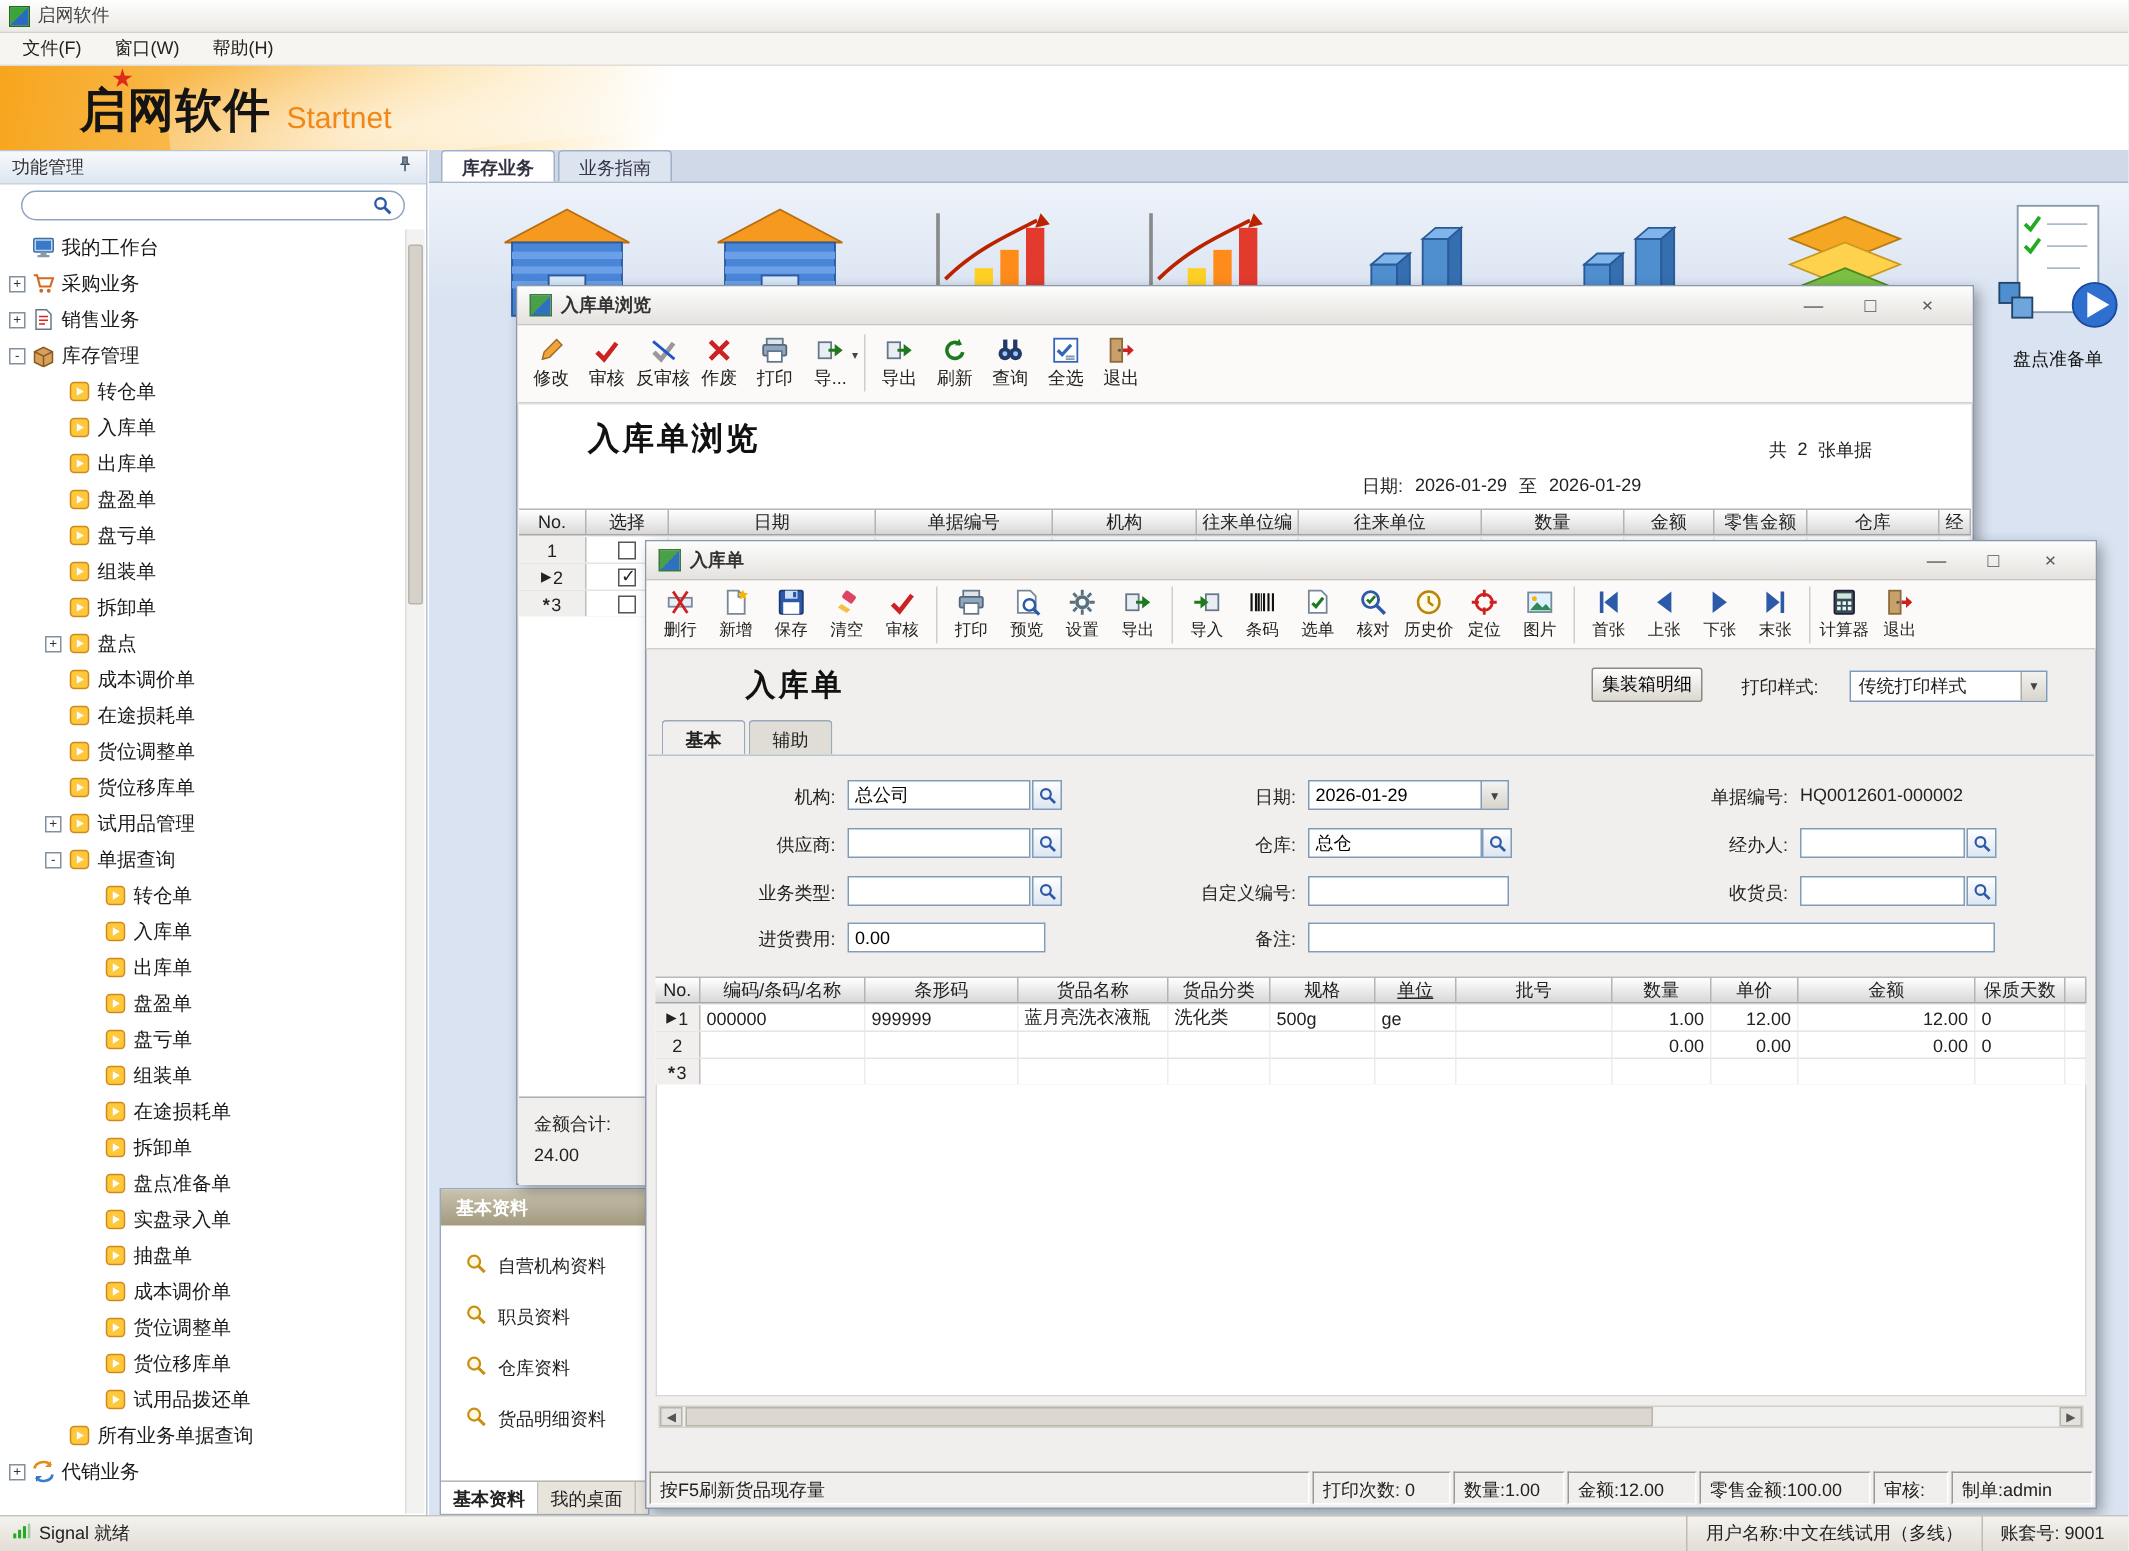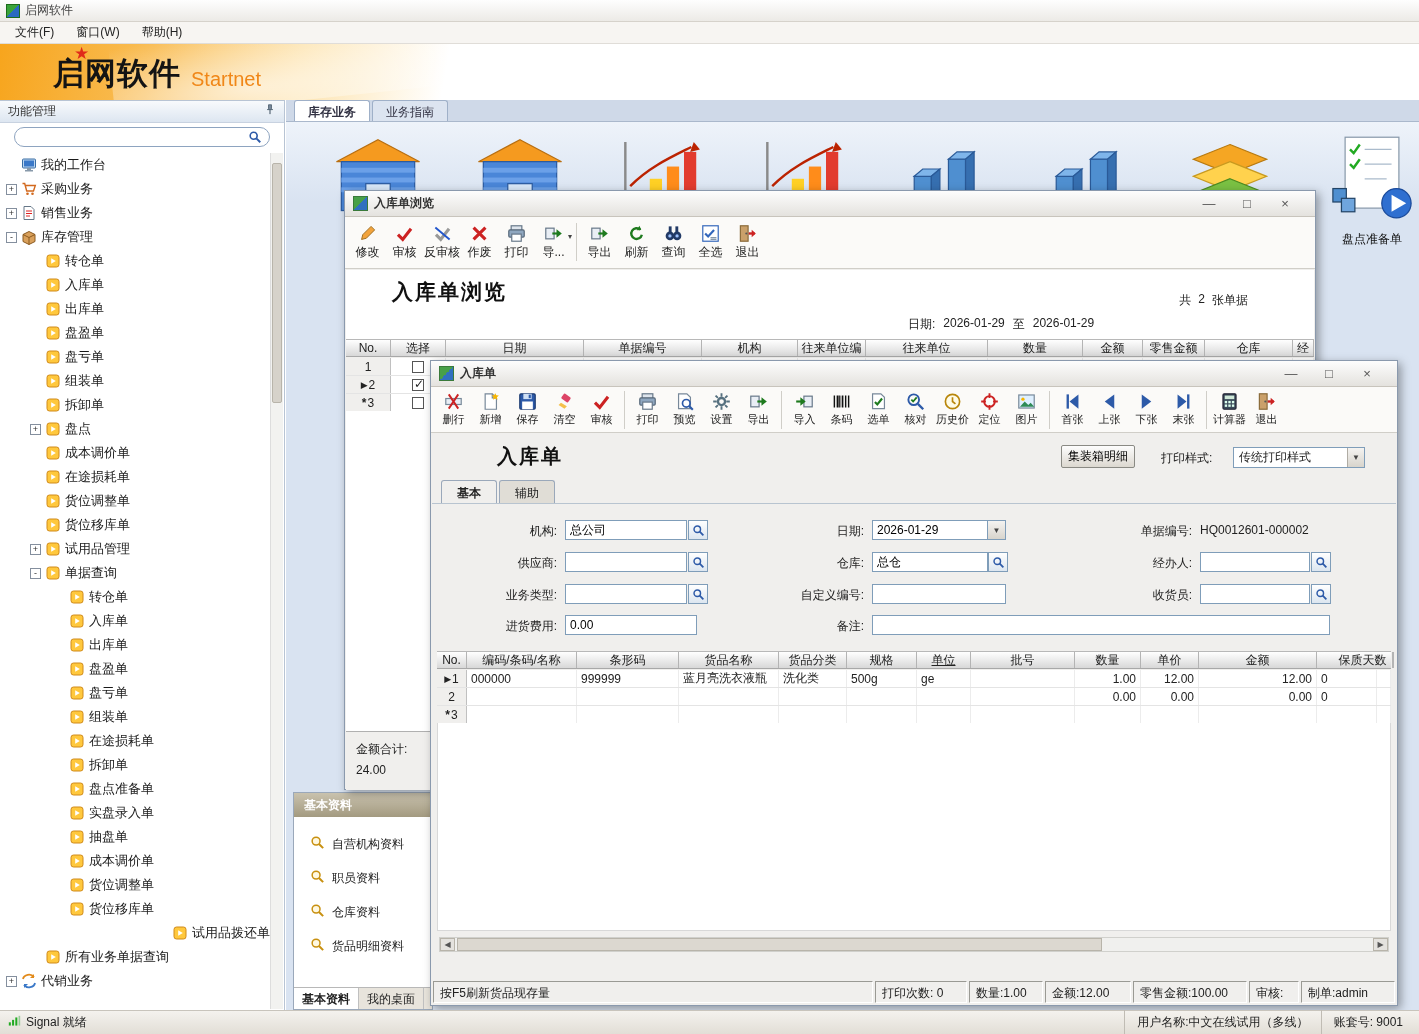--- a/index.html
+++ b/index.html
@@ -408,21 +408,21 @@
           <span class="tlabel">货位调整单</span>
         </div>
         <div class="trow" style="padding-left: 54px;">
           <span class="expspace"></span>
           <span class="ticon"><svg width="16" height="16" viewBox="0 0 16 16" aria-hidden="true">
               <rect x="2" y="2" width="12" height="12" rx="2.5" fill="#ffc83d" stroke="#d08a1a"></rect>
               <path d="M6.2 5.2L10.8 8l-4.6 2.8z" fill="#fff"></path>
             </svg></span>
           <span class="tlabel">货位移库单</span>
         </div>
-        <div class="trow" style="padding-left: 54px; justify-content: flex-end;">
+        <div class="trow" style="padding-left: 54px;">
           <span class="expspace"></span>
           <span class="ticon"><svg width="16" height="16" viewBox="0 0 16 16" aria-hidden="true">
               <rect x="2" y="2" width="12" height="12" rx="2.5" fill="#ffc83d" stroke="#d08a1a"></rect>
               <path d="M6.2 5.2L10.8 8l-4.6 2.8z" fill="#fff"></path>
             </svg></span>
           <span class="tlabel">试用品拨还单</span>
         </div>
         <div class="trow" style="padding-left: 30px;">
           <span class="expspace"></span>
           <span class="ticon"><svg width="16" height="16" viewBox="0 0 16 16" aria-hidden="true">
@@ -1108,21 +1108,21 @@
         <div class="ghcell" style="width: 110px;">编码/条码/名称</div>
         <div class="ghcell" style="width: 102px;">条形码</div>
         <div class="ghcell" style="width: 100px;">货品名称</div>
         <div class="ghcell" style="width: 68px;">货品分类</div>
         <div class="ghcell" style="width: 70px;">规格</div>
         <div class="ghcell" style="width: 54px; text-decoration: underline;">单位</div>
         <div class="ghcell" style="width: 104px;">批号</div>
         <div class="ghcell" style="width: 66px;">数量</div>
         <div class="ghcell" style="width: 58px;">单价</div>
         <div class="ghcell" style="width: 118px;">金额</div>
-        <div class="ghcell" style="width: 60px; margin-left: 16px;">保质天数</div>
+        <div class="ghcell" style="width: 60px;">保质天数</div>
         <div class="ghcell" style="flex: 1 1 auto;"></div>
       </div>
     <div class="gridrows" id="d2rows" style="left:6px;right:6px;top:309px">
         <div class="grow">
           <div class="gcell indcell" style="width: 30px;">
             <span class="curmark">▶</span>
             <span>1</span>
           </div>
           <div class="gcell" style="width: 110px; text-align: center;">000000</div>
           <div class="gcell" style="width: 102px;">999999</div>

